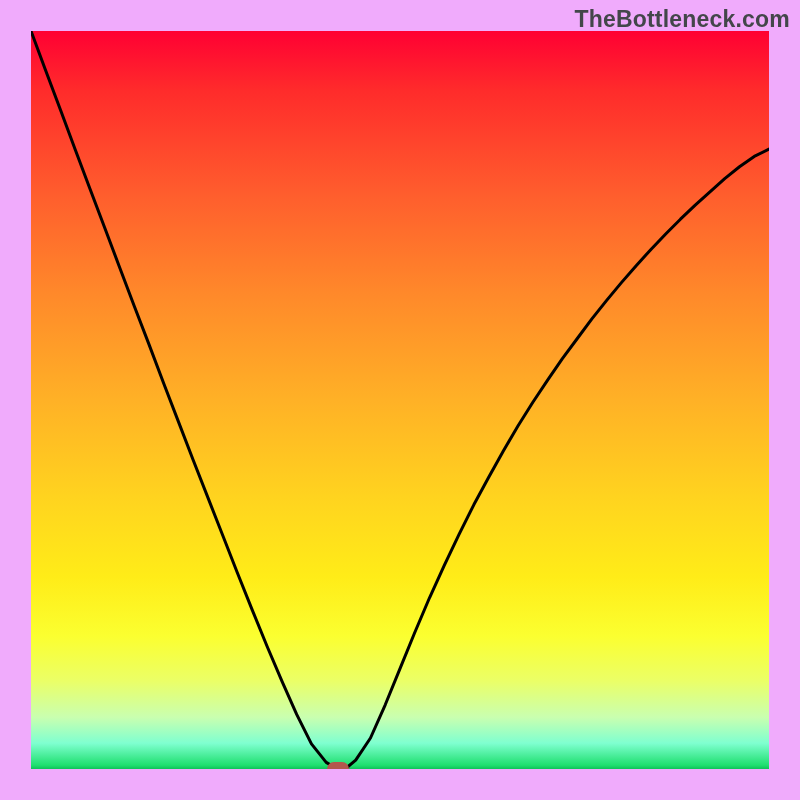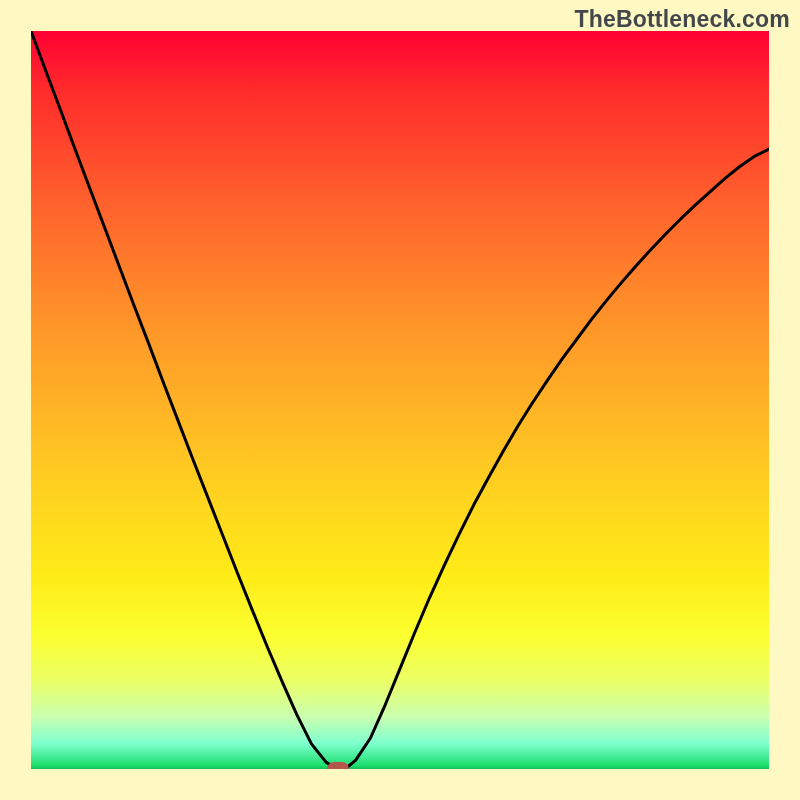--- a/index.html
+++ b/index.html
@@ -8,21 +8,21 @@
     width: 800px;
     height: 800px;
     overflow: hidden;
     background: #000;
     font-family: Arial, Helvetica, sans-serif;
   }
   .frame {
     position: relative;
     width: 800px;
     height: 800px;
-    background: #fef9c3;
+    background: #f0abfc;
   }
   .plot-area {
     position: absolute;
     left: 31px;
     top: 31px;
     width: 738px;
     height: 738px;
     overflow: hidden;
   }
   .gradient {

